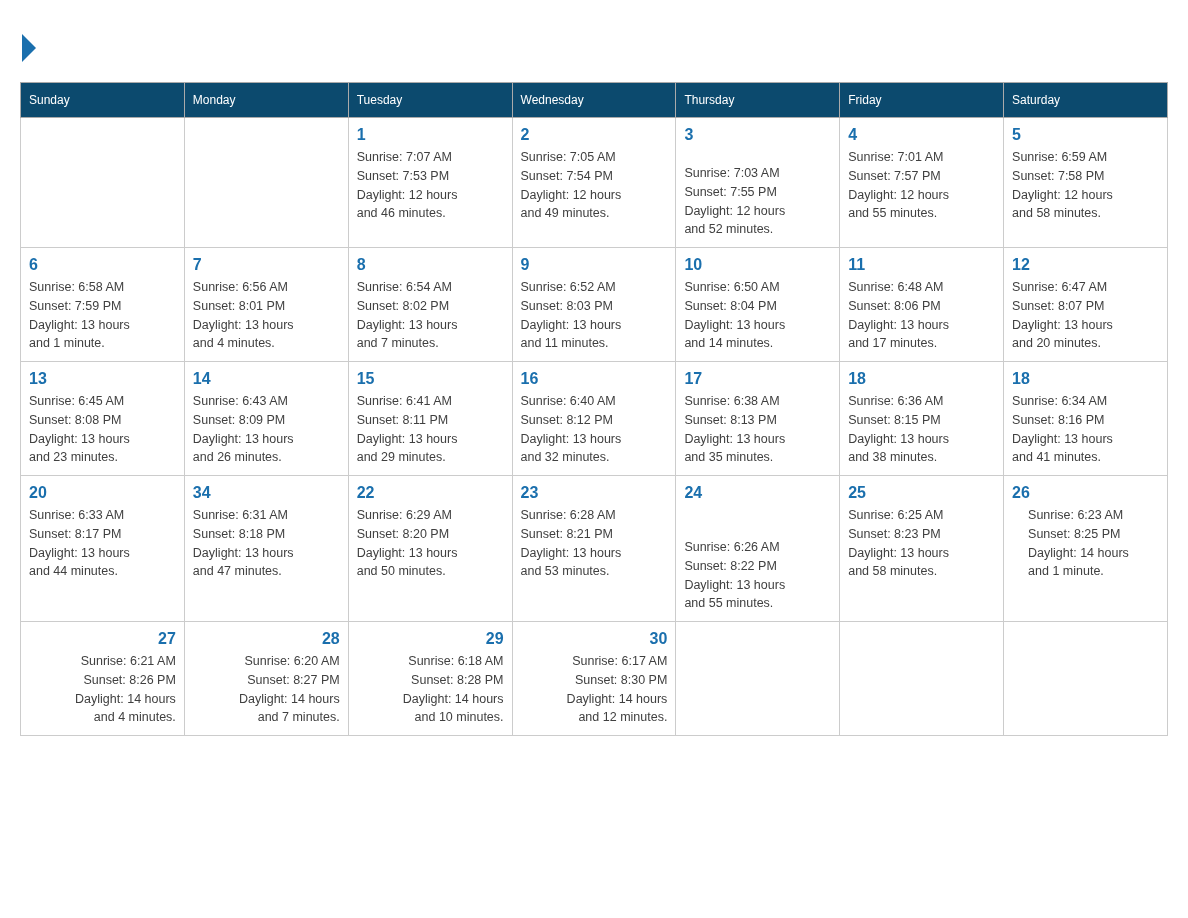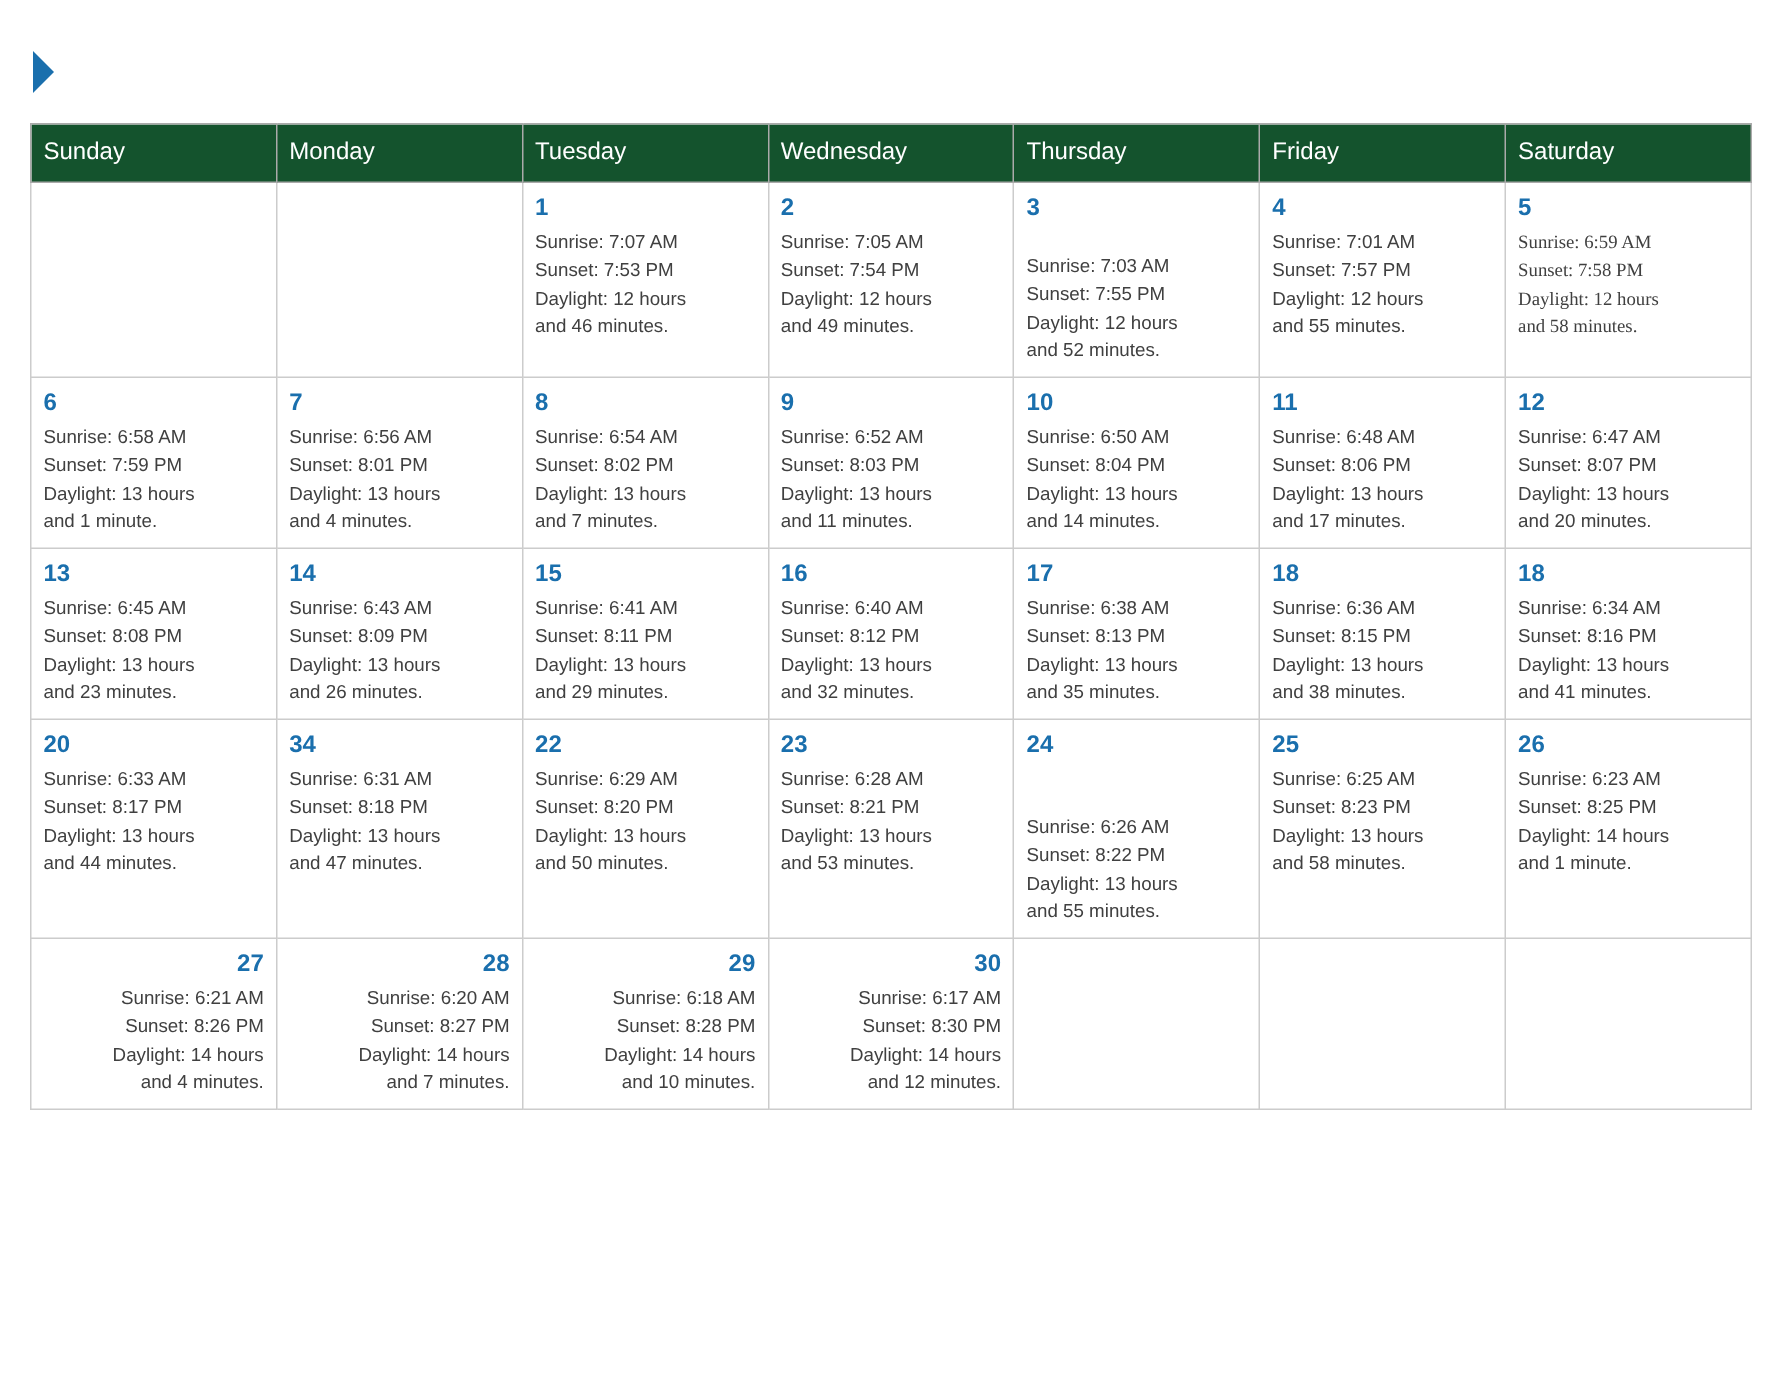--- a/index.html
+++ b/index.html
@@ -59,24 +59,24 @@
       font-size: 22px;
       color: #555;
       margin-top: 4px;
     }
     .calendar {
       width: 100%;
       border-collapse: collapse;
       border: 1px solid #aaa;
     }
     .calendar th {
-      background-color: #14532d;
+      background-color: #0c4a6e;
       color: #fff;
       padding: 10px 8px;
-      font-size: 16px;
+      font-size: 12px;
       font-weight: normal;
       text-align: left;
       border: 1px solid #aaa;
     }
     .calendar td {
       vertical-align: top;
       padding: 8px;
       border: 1px solid #ccc;
       width: calc(100% / 7);
       min-height: 100px;
@@ -162,21 +162,21 @@
         </td>
         <td>
           <span class="day-number">4</span>
           <div class="day-info" style="white-space: pre-line;">Sunrise: 7:01 AM
 Sunset: 7:57 PM
 Daylight: 12 hours
 and 55 minutes.</div>
         </td>
         <td>
           <span class="day-number">5</span>
-          <div class="day-info" style="white-space: pre-line; font-family: Liberation Serif, serif;">Sunrise: 6:59 AM
+          <div class="day-info" style="white-space: pre-line;">Sunrise: 6:59 AM
 Sunset: 7:58 PM
 Daylight: 12 hours
 and 58 minutes.</div>
         </td>
       </tr>
       <tr>
         <td>
           <span class="day-number">6</span>
           <div class="day-info" style="white-space: pre-line;">Sunrise: 6:58 AM
 Sunset: 7:59 PM
@@ -315,21 +315,21 @@
         </td>
         <td>
           <span class="day-number">25</span>
           <div class="day-info" style="white-space: pre-line;">Sunrise: 6:25 AM
 Sunset: 8:23 PM
 Daylight: 13 hours
 and 58 minutes.</div>
         </td>
         <td>
           <span class="day-number">26</span>
-          <div class="day-info" style="white-space: pre-line;">Sunrise: 6:23 AM
+          <div class="day-info" style="white-space: pre-line; margin-left: 16px;">Sunrise: 6:23 AM
 Sunset: 8:25 PM
 Daylight: 14 hours
 and 1 minute.</div>
         </td>
       </tr>
       <tr>
         <td>
           <span class="day-number">27</span>
           <div class="day-info" style="white-space: pre-line;">Sunrise: 6:21 AM
 Sunset: 8:26 PM

